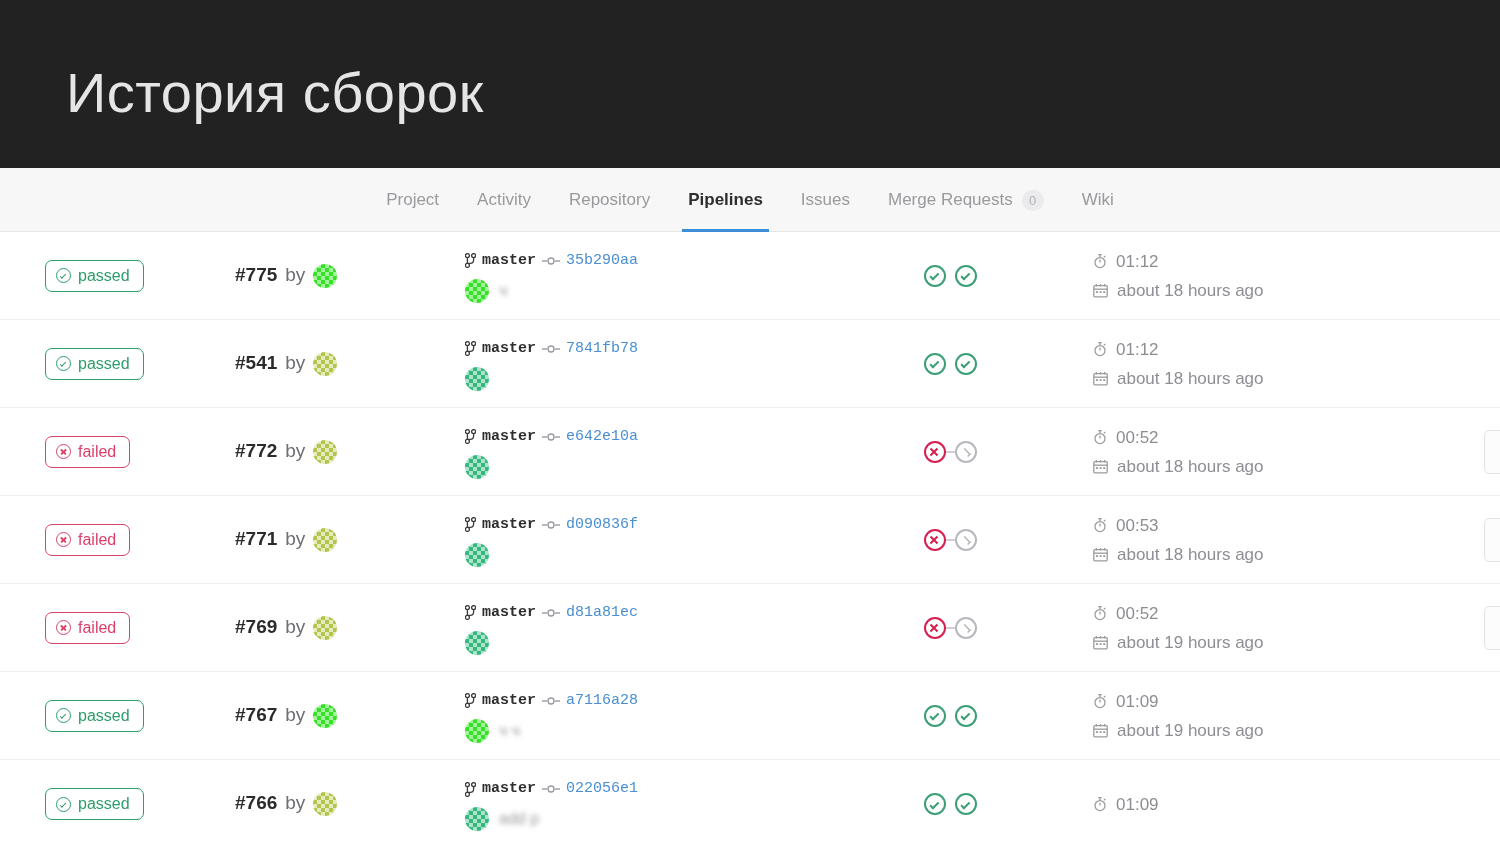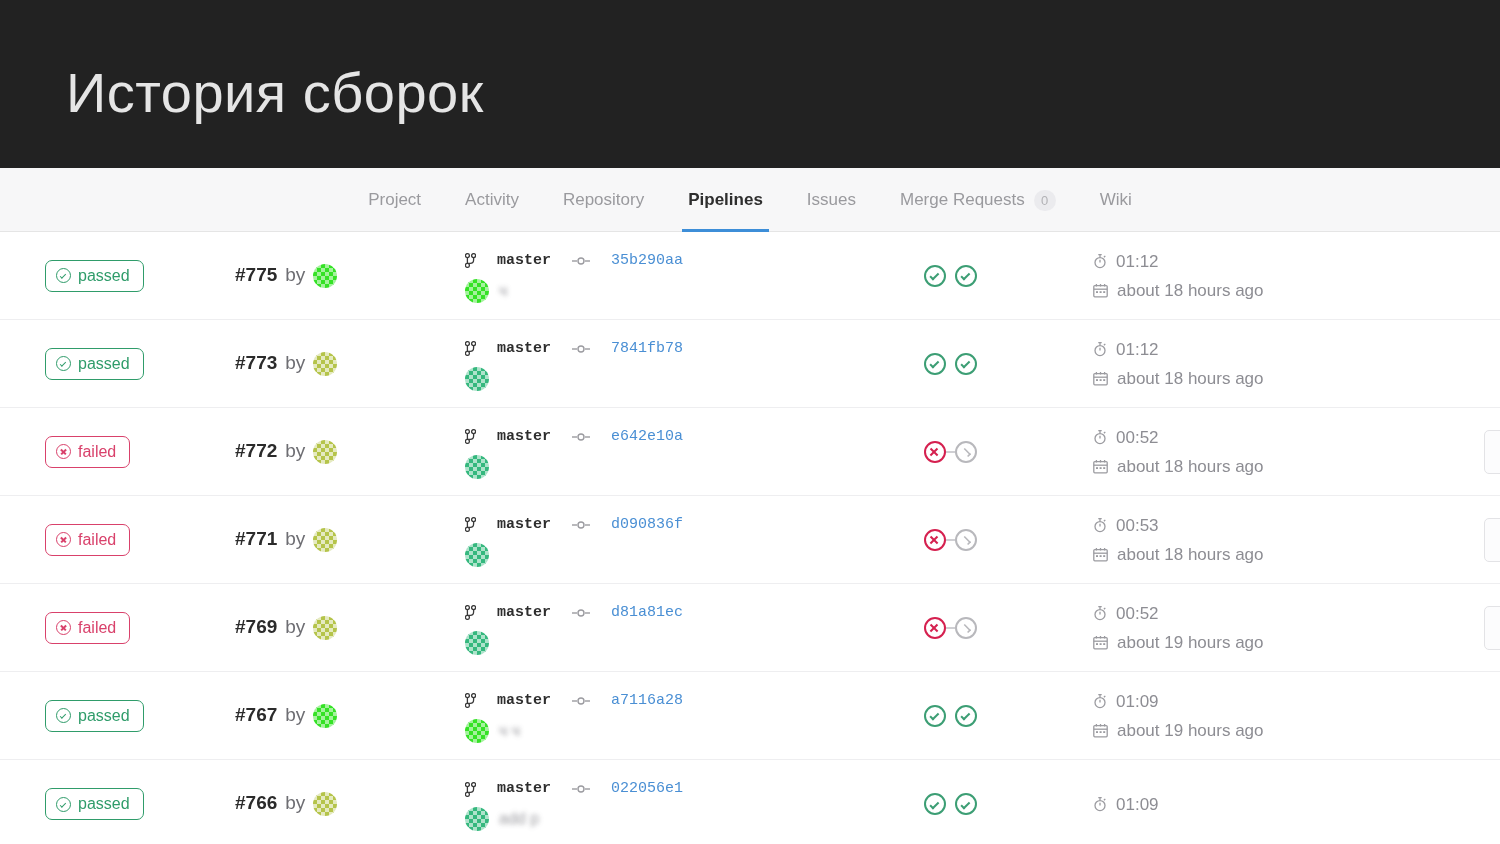--- a/index.html
+++ b/index.html
@@ -40,21 +40,21 @@
     border-bottom: 1px solid #e5e5e5;
   }
   .nav-inner {
     position: absolute;
     left: 0; top: 0;
     height: 64px;
     width: 1500px;
     display: flex;
     align-items: center;
     justify-content: center;
-    gap: 12px;
+    gap: 6px;
   }
   .nav-item {
     position: relative;
     font-size: 17px;
     color: #9a9a9e;
     padding: 0 16px;
     height: 64px;
     display: flex;
     align-items: center;
     white-space: nowrap;
@@ -178,21 +178,21 @@
       linear-gradient(45deg, rgba(255,255,255,.6) 25%, transparent 25%, transparent 75%, rgba(255,255,255,.6) 75%),
       linear-gradient(45deg, rgba(255,255,255,.6) 25%, transparent 25%, transparent 75%, rgba(255,255,255,.6) 75%);
   }
 
   
   .col-commit {
     width: 420px; flex: 0 0 420px;
     padding-left: 30px;
   }
   .commit-top {
-    display: flex; align-items: center; gap: 21px;
+    display: flex; align-items: center; gap: 6px;
     font-family: "Liberation Mono", monospace;
     font-size: 15px;
     line-height: 22px;
   }
   .branch-name { font-weight: 700; color: #2e2e2e; }
   .sha { color: #4a8fd4; }
   .commit-bottom {
     display: flex; align-items: center; gap: 10px;
     margin-top: 8px;
     height: 22px;
@@ -392,21 +392,21 @@
         </div>
       </div>
       <div class="col-actions"></div>
     </div>
     <div class="row">
       <div class="col-status"><span class="badge passed">
           <span class="circ check"></span>
           <span>passed</span>
         </span></div>
       <div class="col-id">
-        <span class="pid">#773</span>
+        <span class="pid">#541</span>
         <span class="by">by</span>
         <span class="avatar olive"></span>
       </div>
       <div class="col-commit">
         <div class="commit-top">
           <span class="icon-branch">
             <svg width="11" height="15" viewBox="0 0 11 15">
               <circle cx="2.4" cy="2.6" r="2" fill="none" stroke="#3a3a3a" stroke-width="1.3"></circle>
               <circle cx="8.6" cy="2.6" r="2" fill="none" stroke="#3a3a3a" stroke-width="1.3"></circle>
               <circle cx="2.4" cy="12.4" r="2" fill="none" stroke="#3a3a3a" stroke-width="1.3"></circle>

